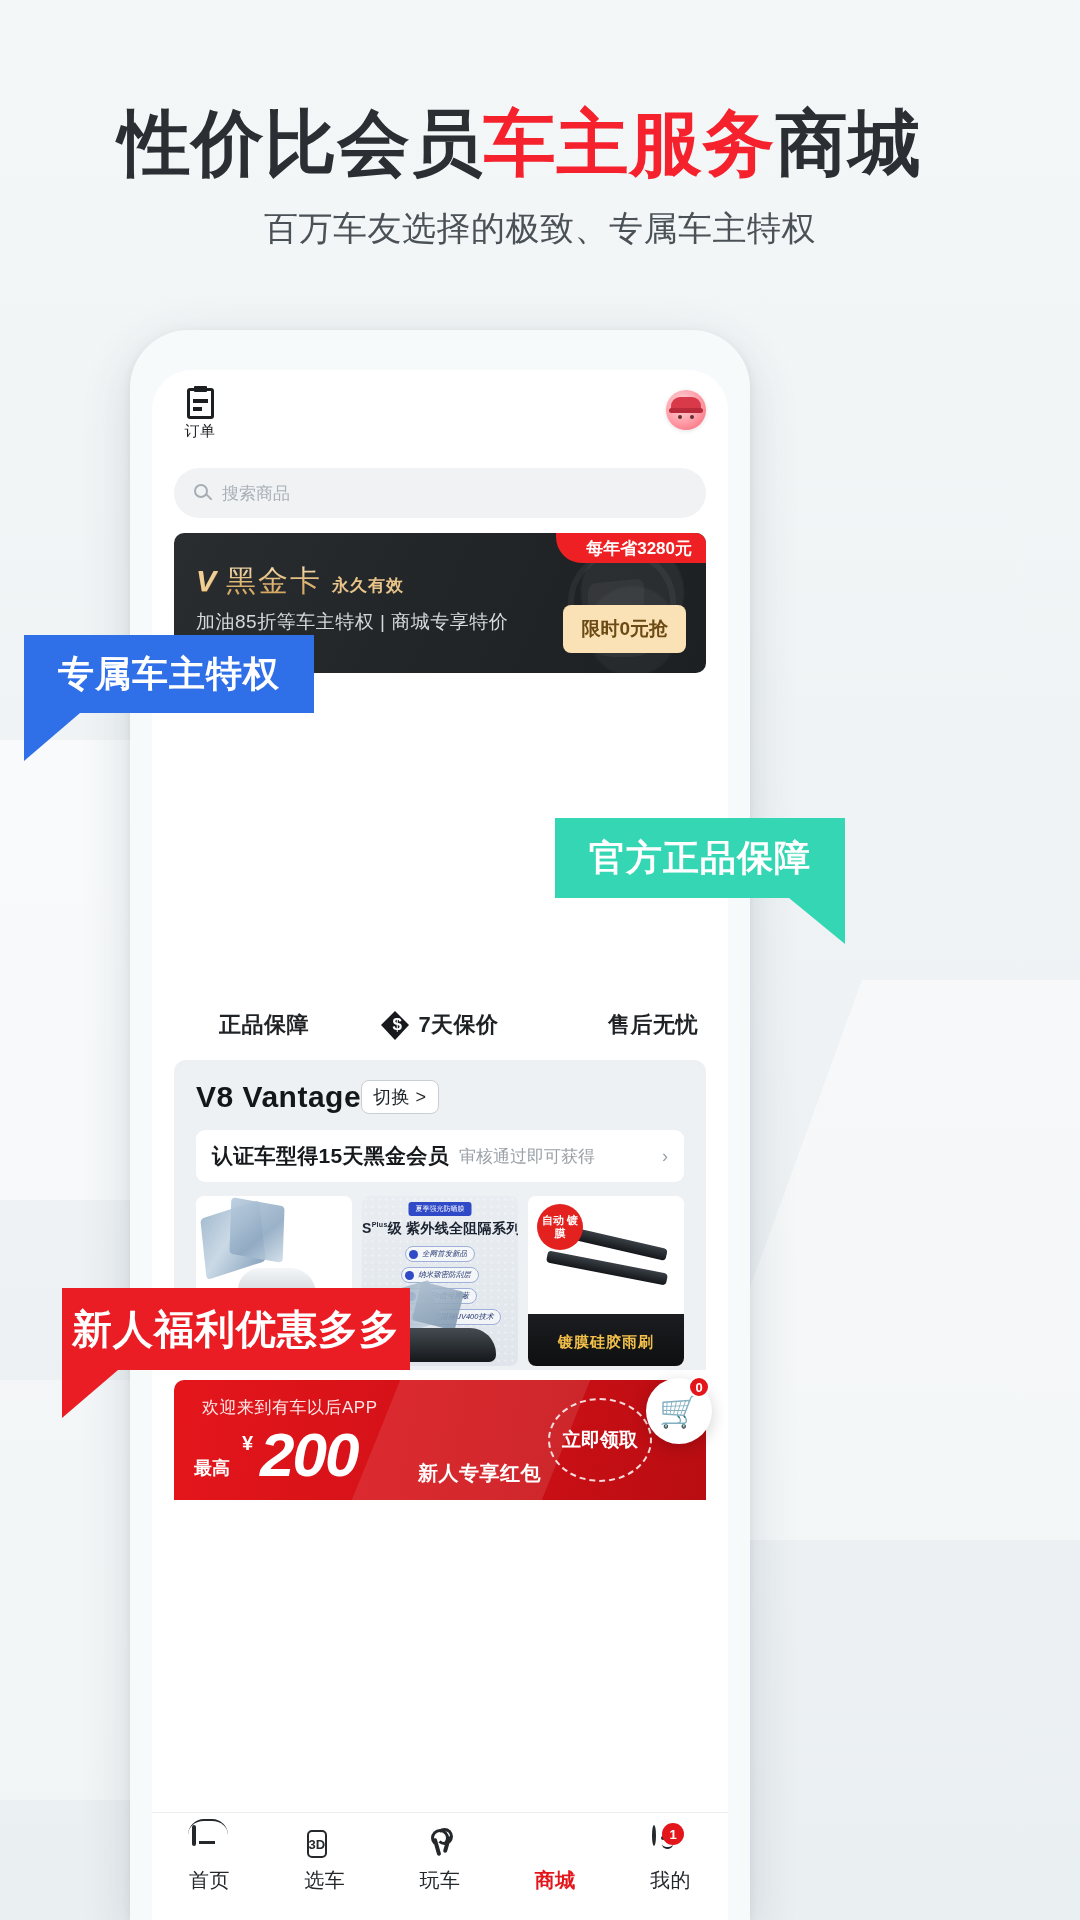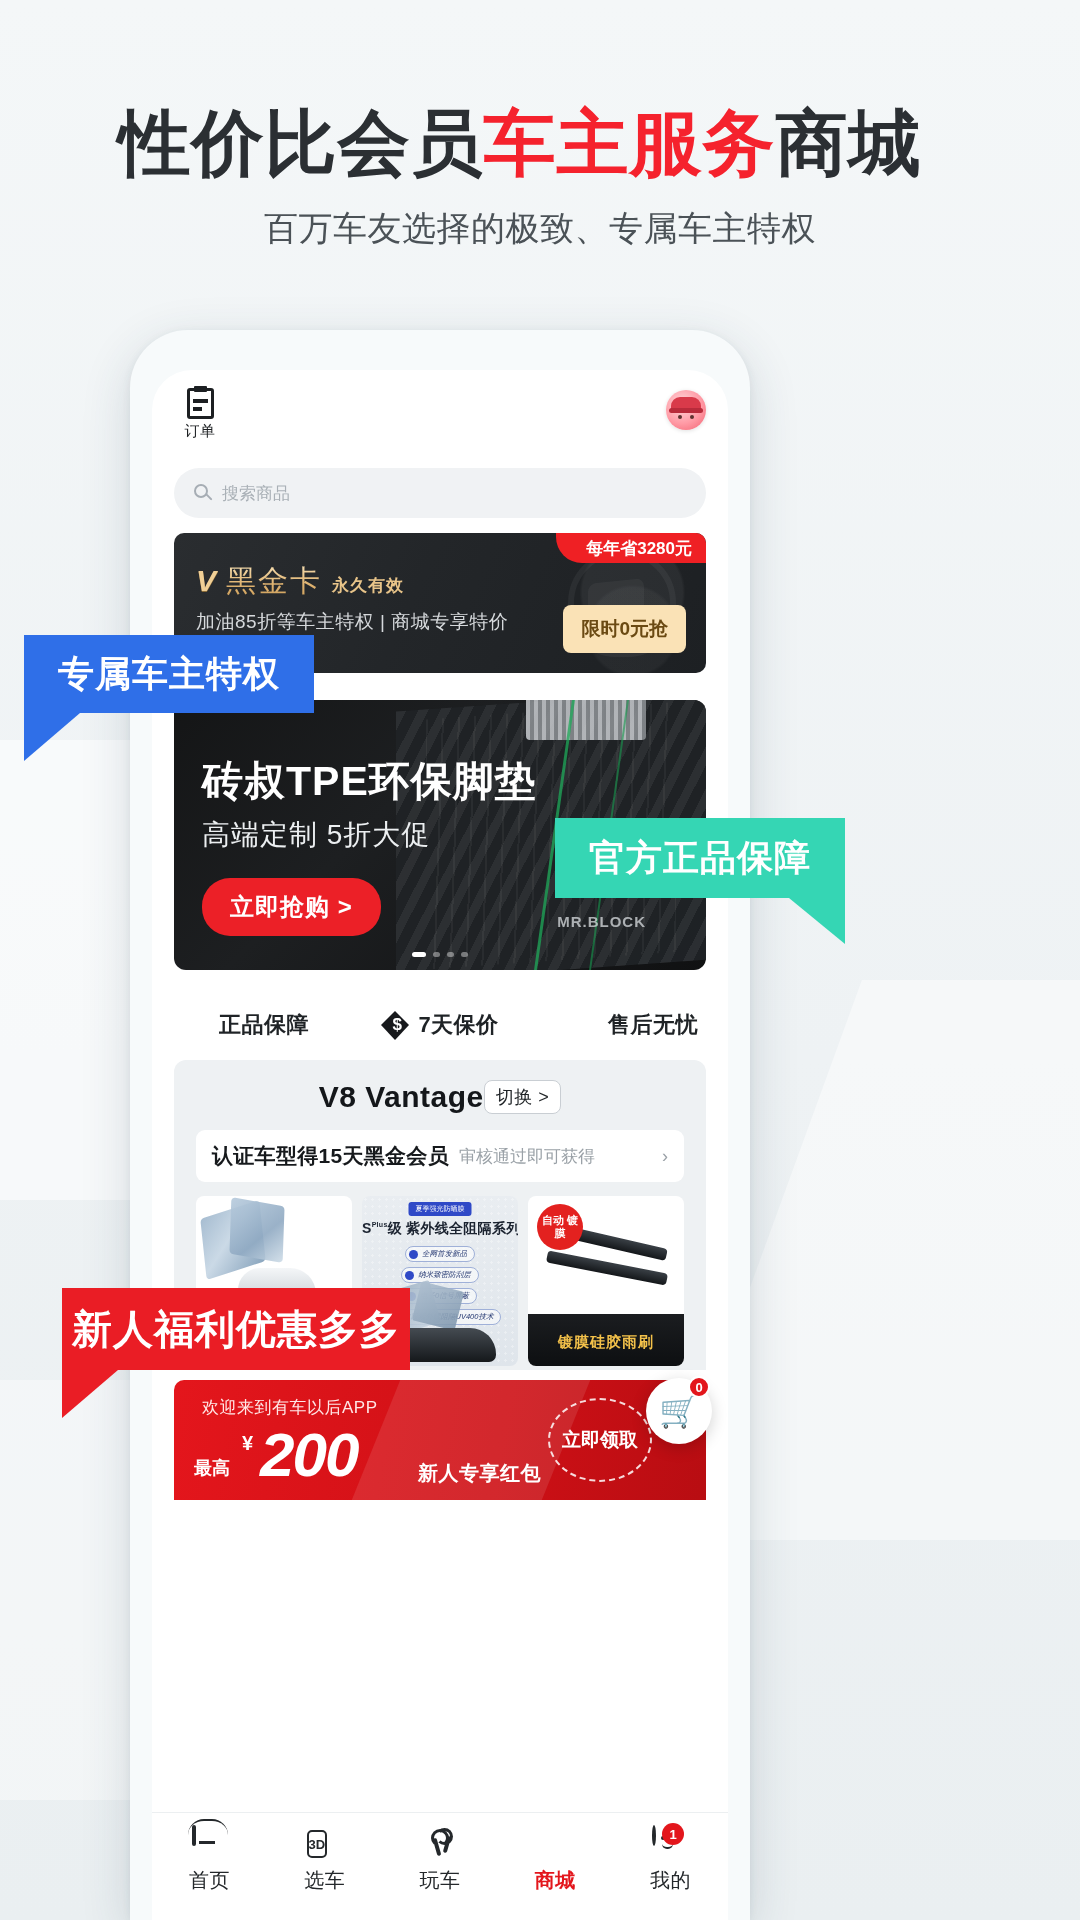--- a/index.html
+++ b/index.html
@@ -217,21 +217,21 @@
     border-top:15px solid #17191c; position:absolute; top:14px;}
   .t-dollar { position:absolute; left:11px; top:4px; color:#fff; font-size:17px; font-weight:800; z-index:2;}
   .t-circ { width:28px;height:28px; border-radius:50%; background:#17191c; position:relative;}
   .t-circ::after{content:"1↓"; position:absolute; left:6px; top:3px; color:#fff; font-size:14px; font-weight:700;}
 
   
   .veh {
     position:absolute; top:690px; left:22px; right:22px; height:310px;
     background:#eef1f3; border-radius:12px 12px 0 0; overflow:hidden;
   }
-  .veh-head { display:flex; align-items:center; padding:20px 22px 0 22px;justify-content:center;}
+  .veh-head { display:flex; align-items:center; padding:20px 22px 0 22px;}
   .veh-name { font-size:30px; font-weight:700; color:#14171a; letter-spacing:.5px;}
   .veh-switch {
     font-size:18px; color:#1f2326; background:#fff; border:1.5px solid #c9ced3;
     border-radius:8px; padding:4px 11px; letter-spacing:.5px;
   }
   .veh-banner {
     margin:16px 22px 0 22px; height:52px; background:#fff; border-radius:9px;
     display:flex; align-items:center; padding:13px 16px; gap:10px;
   }
   .vb-main { font-size:21px; font-weight:700; color:#16191c; letter-spacing:.3px;}
@@ -468,36 +468,20 @@
         <div class="gc-title">
           <span class="gc-v">V</span>
           <span class="gc-name">黑金卡</span>
           <span class="gc-perm">永久有效</span>
         </div>
         <div class="gc-sub">加油85折等车主特权 | 商城专享特价</div>
         <div class="gc-sub2">询订单</div>
         <div class="gc-cta">限时0元抢</div>
       </div>
 
-      <div class="tpe">
-        <div class="mat"></div>
-        <div class="grill"></div>
-        <div class="greenline"></div>
-        <div class="greenline2"></div>
-        <div class="tpe-t1">砖叔TPE环保脚垫</div>
-        <div class="tpe-t2">高端定制 5折大促</div>
-        <div class="tpe-btn">立即抢购 &gt;</div>
-        <div class="tpe-logo">MR.BLOCK</div>
-        <div class="dots">
-          <i class="on"></i>
-          <i></i>
-          <i></i>
-          <i></i>
-        </div>
-      </div>
 
       <div class="trust">
         <div class="trust-item">
           <span class="t-ico"><span class="t-shield"></span></span>
           <span class="trust-lbl">正品保障</span>
         </div>
         <div class="trust-item">
           <span class="t-ico">
             <span class="t-dia"></span>
               <span class="t-dia2"></span>

